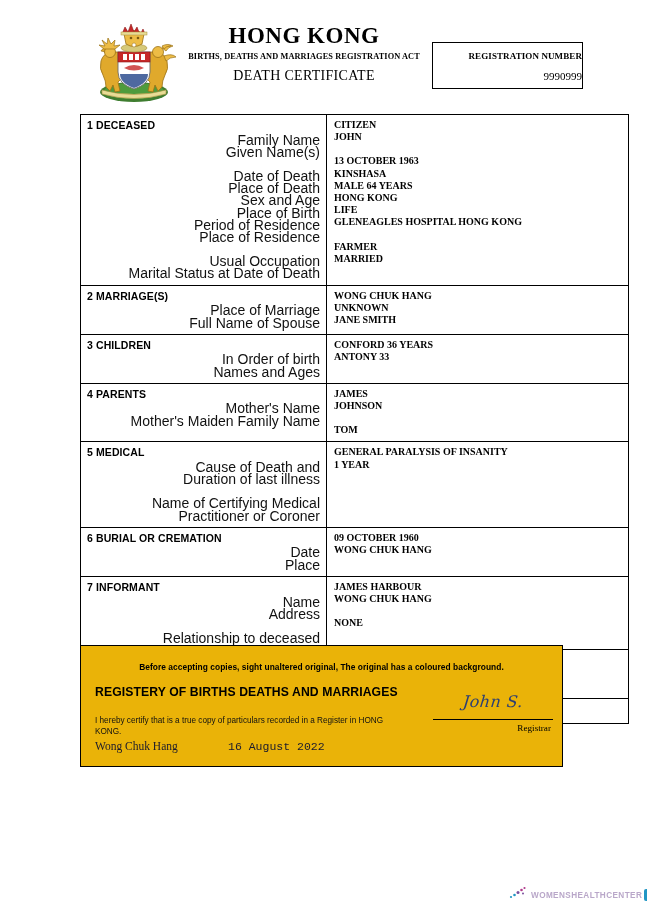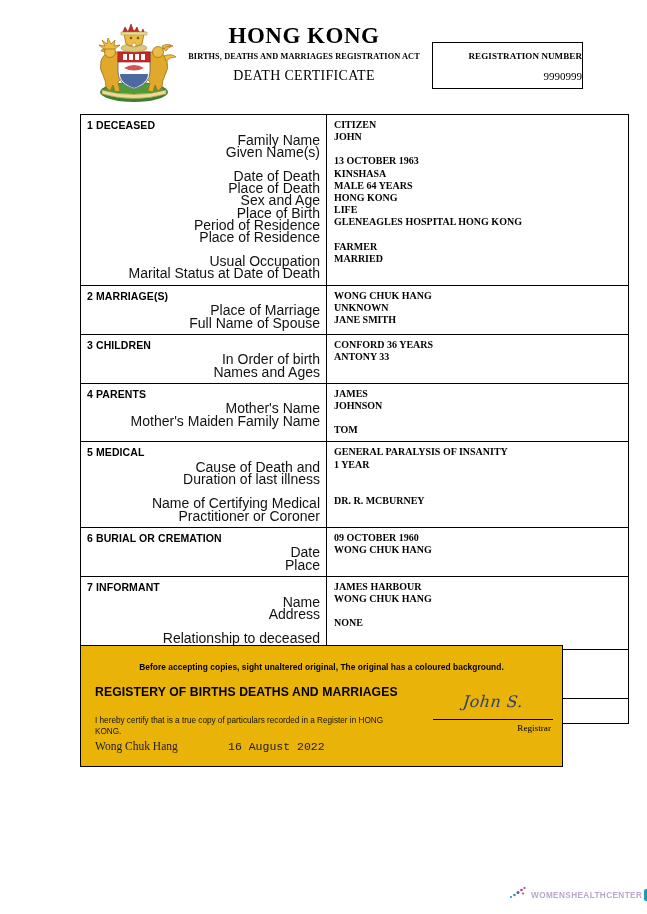--- a/index.html
+++ b/index.html
@@ -391,21 +391,20 @@
           <div class="label">Duration of last illness</div>
           <div class="label gap">Name of Certifying Medical</div>
           <div class="label">Practitioner or Coroner</div>
         </div>
       </div>
       <div class="sec-right">
         <div class="value-list">
           <div class="value">GENERAL PARALYSIS OF INSANITY</div>
           <div class="value">1 YEAR</div>
           <div class="value gap blank">&nbsp;</div>
-          <div class="value">DR. R. MCBURNEY</div>
         </div>
       </div>
     </div>
     <div class="section">
       <div class="sec-left">
         <div class="sec-title">6 BURIAL OR CREMATION</div>
         <div class="label-list">
           <div class="label">Date</div>
           <div class="label">Place</div>
         </div>

